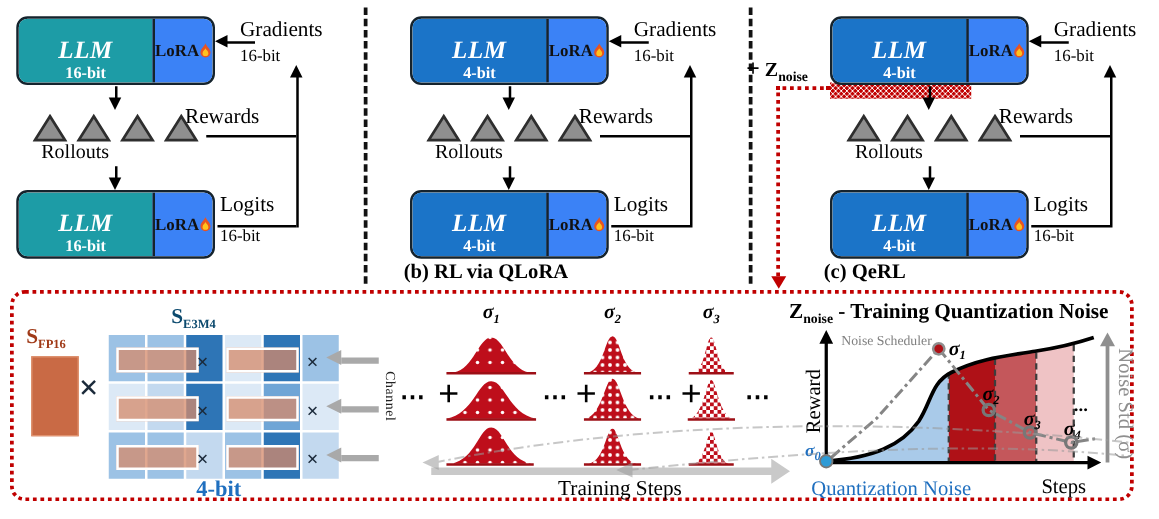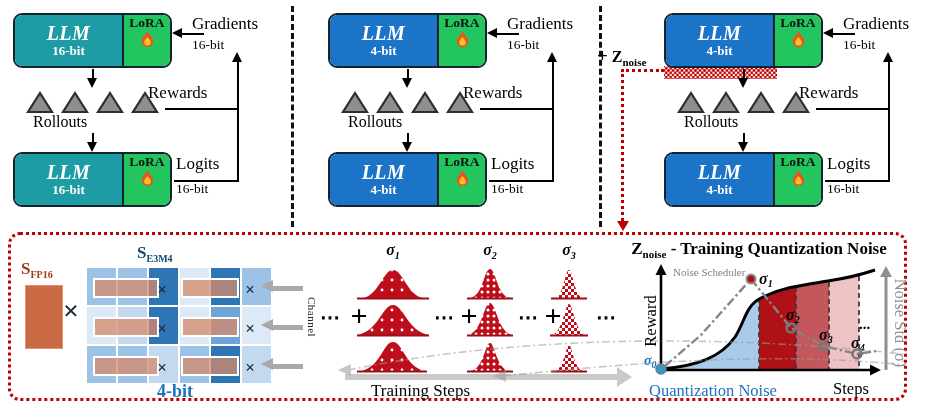--- a/index.html
+++ b/index.html
@@ -7,25 +7,25 @@
           font-family:"Liberation Serif",serif;color:#000}
   .abs{position:absolute}
   .lbl{position:absolute;text-align:left;line-height:1.05}
   .t17{font-size:17px}.t16{font-size:16px}.t13{font-size:13.5px}
   .cap{font-size:16.5px;font-weight:bold}
   .sep{position:absolute;top:6px;height:221px;width:0;border-left:3.5px dashed #121212}
   
   .panel{position:absolute;top:0;width:272px;height:231px}
   .mbox{position:absolute;left:5px;width:159px;height:55px;border:2.5px solid #15232d;
         border-radius:9px;display:flex;overflow:hidden;background:#fff;box-sizing:border-box}
-  .llm-sec{flex:1;display:flex;flex-direction:column;align-items:center;justify-content:center;color:#fff}
+  .llm-sec{flex:1;display:flex;flex-direction:column;align-items:center;justify-content:flex-end;color:#fff}
   .llm-name{font-size:20px;font-weight:bold;font-style:italic;letter-spacing:.5px}
   .llm-bits{font-size:13px;font-weight:bold;margin-top:-2px}
-  .lora-sec{width:46px;background:#22c55e;border-left:2.5px solid #15232d;display:flex;
-            flex-direction:column;align-items:center;}
+  .lora-sec{width:46px;background:#3b82f6;border-left:2.5px solid #15232d;display:flex;
+            flex-direction:row;align-items:center;justify-content:center}
   .lora-name{font-size:13.5px;font-weight:bold;color:#111}
   
   .vline{position:absolute;width:0;border-left:2.5px solid #000}
   .hline{position:absolute;height:0;border-top:2.5px solid #000}
   .vshaft{position:absolute;width:0;border-left:2.5px solid #000}
   .head-up{position:absolute;width:0;height:0;border-left:5.5px solid transparent;border-right:5.5px solid transparent;border-bottom:10px solid #000}
   .head-down{position:absolute;width:0;height:0;border-left:5.5px solid transparent;border-right:5.5px solid transparent;border-top:10px solid #000}
   .head-left{position:absolute;width:0;height:0;border-top:5.5px solid transparent;border-bottom:5.5px solid transparent;border-right:10px solid #000}
   .tri{position:absolute;top:90px}
   
@@ -51,21 +51,21 @@
   .g-shaft{position:absolute;height:5px;background:#A9A9A9}
   .g-head-left{position:absolute;width:0;height:0;border-top:6px solid transparent;border-bottom:6px solid transparent;border-right:12px solid #A9A9A9}
   .chan{position:absolute;writing-mode:vertical-rl;font-size:11px;color:#222;letter-spacing:.5px}
   .bits-blue{position:absolute;text-align:center;font-size:18px;font-weight:bold;color:#1F6FBF}
   .dots{position:absolute;font-size:20px;font-weight:bold;text-align:center}
   .plus{position:absolute;font-size:30px;font-weight:bold;text-align:center;width:36px;line-height:1}
   .sig{position:absolute;width:60px;text-align:center;font-weight:bold;font-style:italic;font-size:16px}
   .sig sub{font-size:10px}
   .tarrow-shaft{position:absolute;height:6px;background:#C9C9C9}
   .tarrow-head{position:absolute;width:0;height:0;border-top:10px solid transparent;border-bottom:10px solid transparent;border-left:15px solid #C9C9C9}
-  .ttext{position:absolute;text-align:left;font-size:17px}
+  .ttext{position:absolute;text-align:center;font-size:17px}
   .ctitle{position:absolute;text-align:center;font-size:17px;font-weight:bold}
   .ctitle sub{font-size:11px;font-weight:bold}
   .rot-l{transform:rotate(-90deg)}
   .rot-r{transform:rotate(90deg)}
   .axlab{position:absolute;text-align:center;font-size:16.5px}
   .gray{color:#8f8f8f}
   .blue{color:#1F6FBF}
   sub{line-height:0}
 </style>
 </head>
@@ -181,20 +181,21 @@
         <div class="llm-bits">4-bit</div>
       </div>
       <div class="lora-sec">
         <div class="lora-name">LoRA</div>
         <svg width="15" height="18" viewBox="0 0 16 19">
             <path d="M8 0C9.2 4 14 6.5 14 11a6 6 0 0 1-12 0C2 6.5 6.8 4 8 0Z" fill="#E95420"></path>
             <path d="M8 6c.7 2.2 3.5 3.2 3.5 5.8a3.5 3.5 0 0 1-7 0C4.5 9.2 7.3 8.2 8 6Z" fill="#FFC21E"></path>
           </svg>
       </div>
     </div>
+    <div class="lbl cap" style="left:0;top:208px;width:230px">(b) RL via QLoRA</div>
   </div>
 
   <div class="abs" style="left:597px;top:45px;font-weight:bold">
     <span style="font-size:19px">+</span>
     <span style="font-size:16px">Z</span><sub style="font-size:11px">noise</sub>
   </div>
   <div class="noise-band" style="left:664px;top:66px;width:113px;height:13px"></div>
   <div class="rdot-h" style="left:621px;top:69px;width:43px"></div>
   <div class="rdot-v" style="left:621px;top:69px;height:152px"></div>
   <div class="rdot-head" style="left:616.5px;top:221px"></div>
@@ -247,20 +248,21 @@
         <div class="llm-bits">4-bit</div>
       </div>
       <div class="lora-sec">
         <div class="lora-name">LoRA</div>
         <svg width="15" height="18" viewBox="0 0 16 19">
             <path d="M8 0C9.2 4 14 6.5 14 11a6 6 0 0 1-12 0C2 6.5 6.8 4 8 0Z" fill="#E95420"></path>
             <path d="M8 6c.7 2.2 3.5 3.2 3.5 5.8a3.5 3.5 0 0 1-7 0C4.5 9.2 7.3 8.2 8 6Z" fill="#FFC21E"></path>
           </svg>
       </div>
     </div>
+    <div class="lbl cap" style="left:0;top:208px;width:230px">(c) QeRL</div>
   </div>
 
   <svg width="0" height="0" style="position:absolute">
     <defs>
       <pattern id="pdots1" width="10" height="10" patternUnits="userSpaceOnUse">
         <rect width="10" height="10" fill="#BE0E1B"></rect>
           <circle cx="5" cy="5" r="1.4" fill="#fff"></circle>
       </pattern>
       <pattern id="pdots2" width="6" height="6" patternUnits="userSpaceOnUse">
         <rect width="6" height="6" fill="#BE0E1B"></rect>

